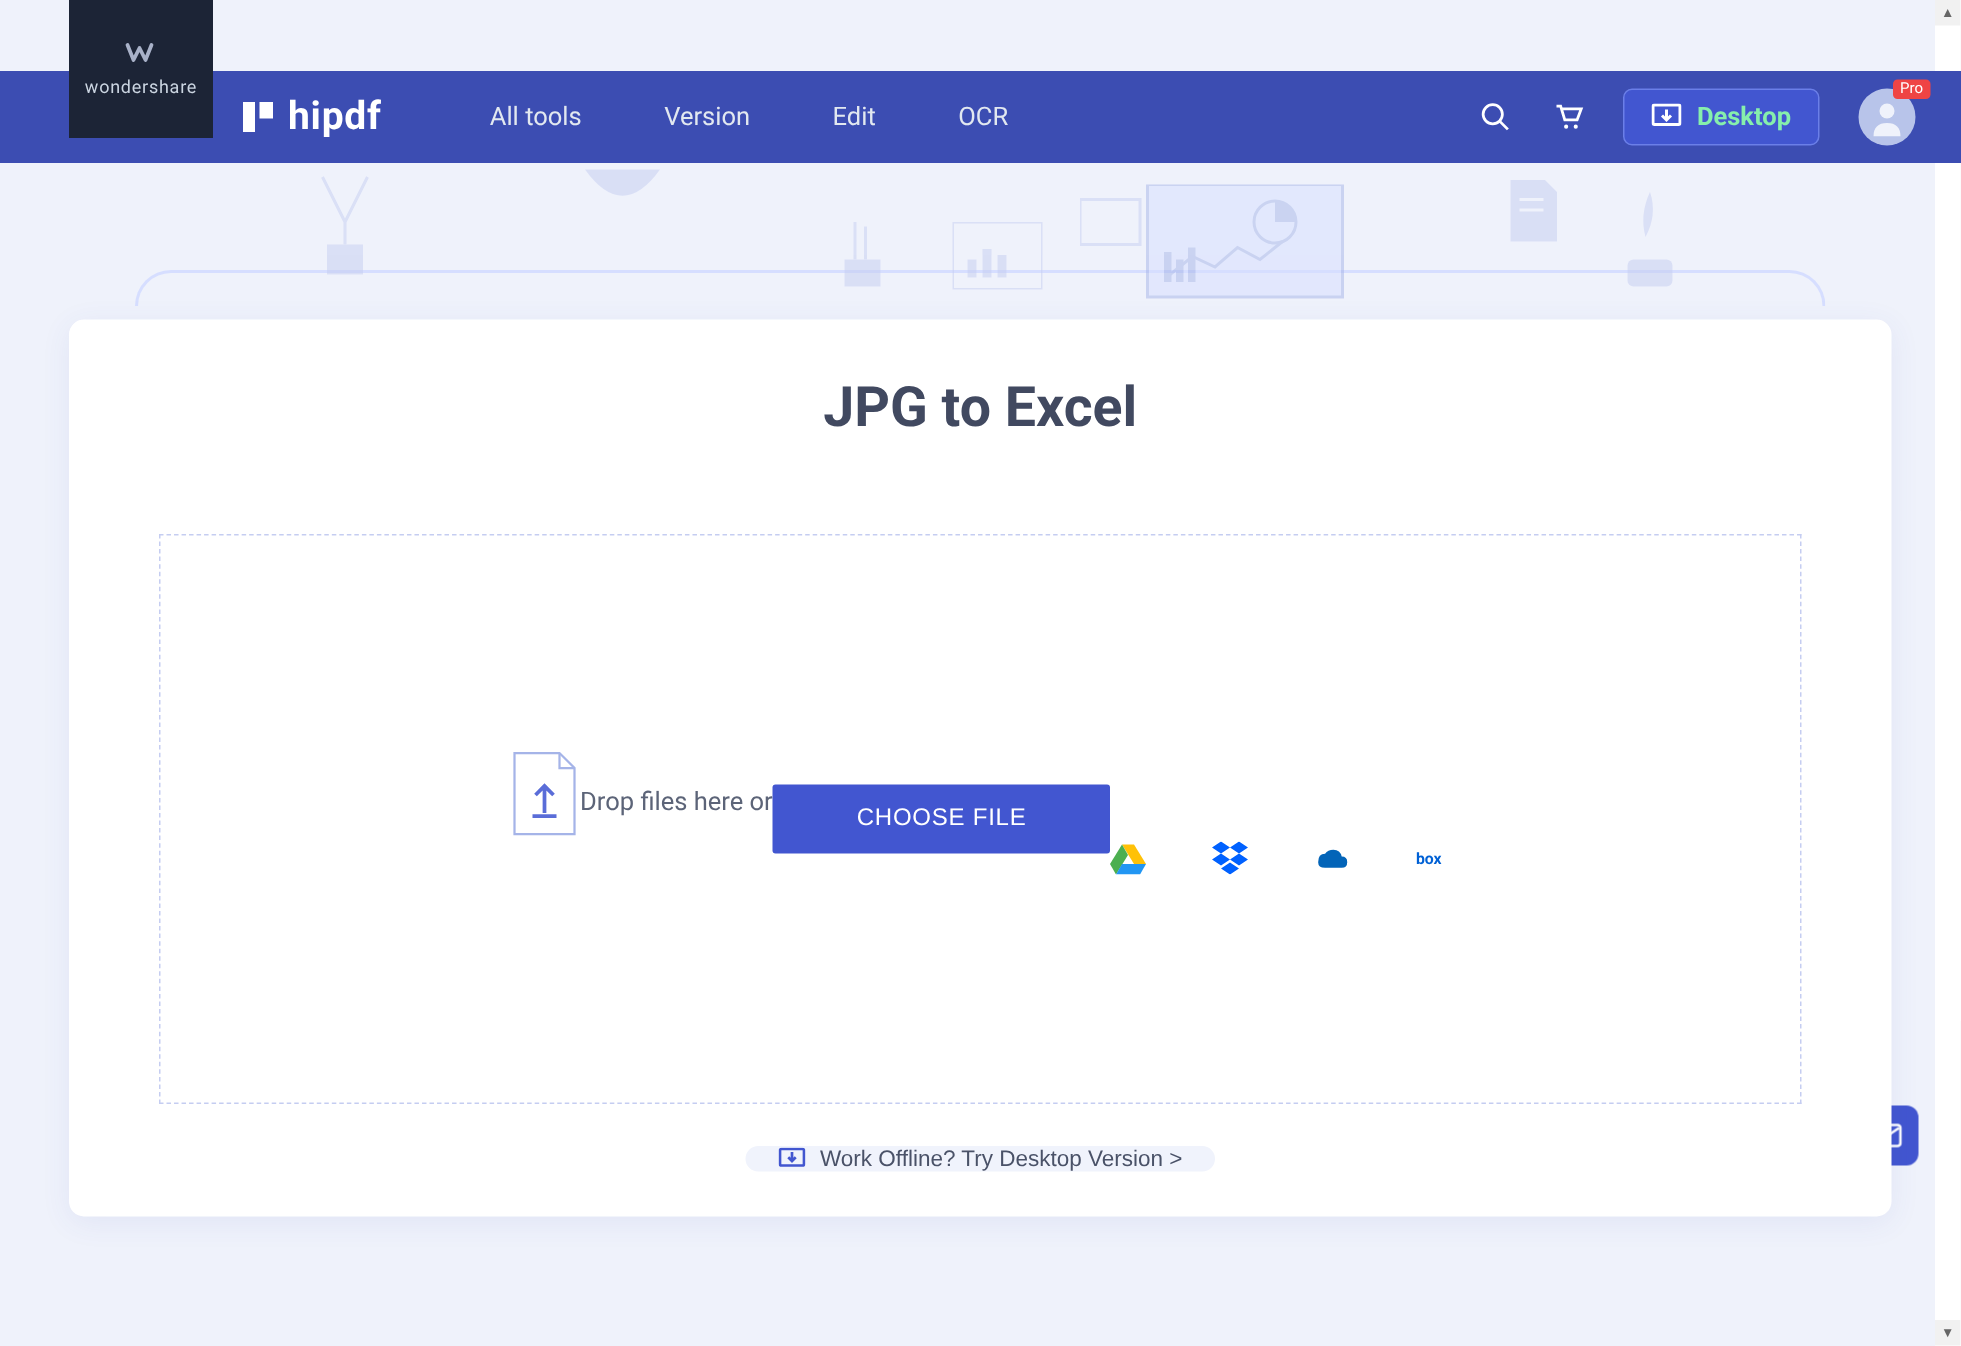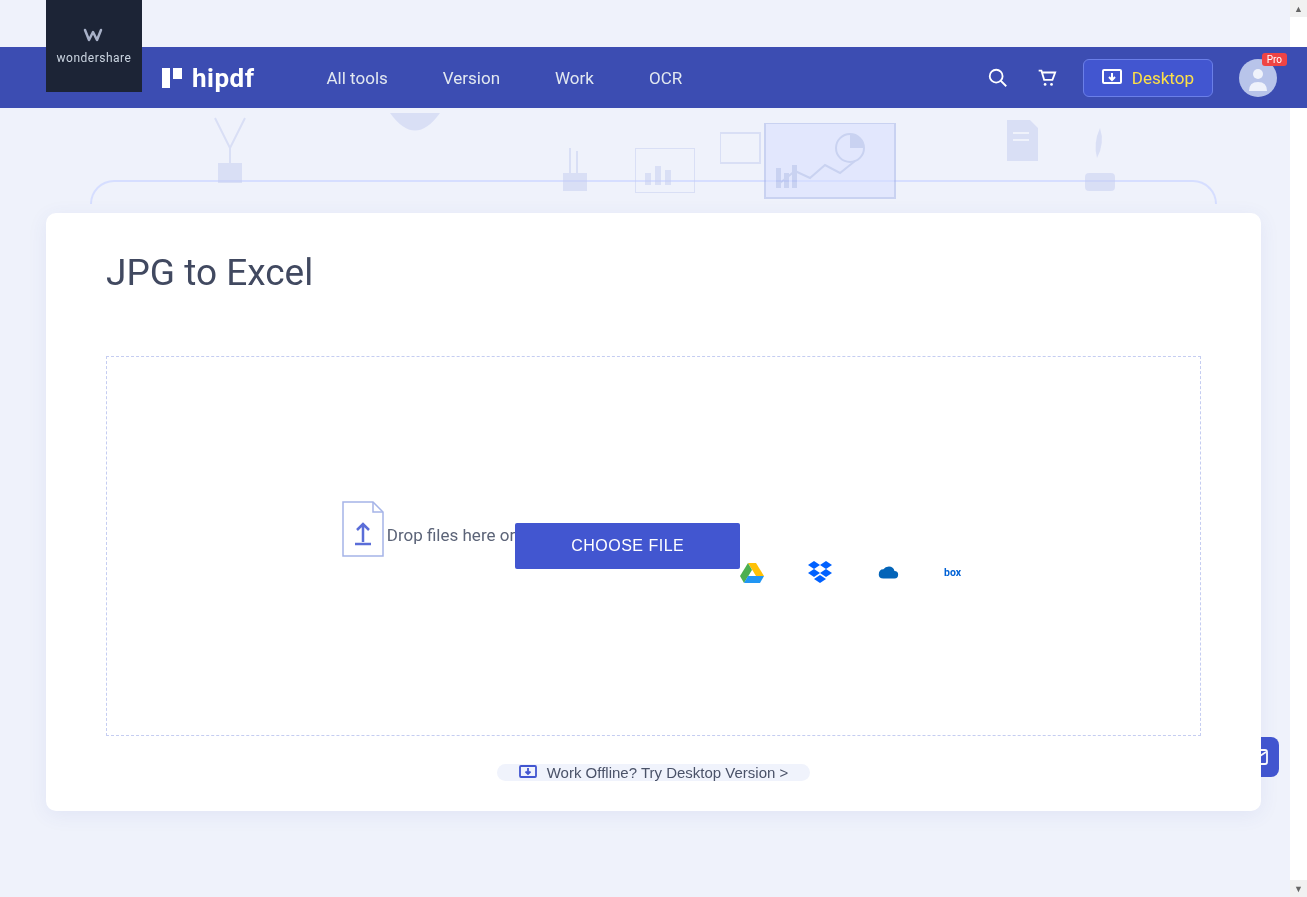--- a/index.html
+++ b/index.html
@@ -10,29 +10,29 @@
 .ws-text{color:#cbd5e1;font-size:12px;letter-spacing:.5px}
 .navbar{height:61px;background:#3c4db2;display:flex;align-items:center;padding:0 30px 0 160px;position:relative;z-index:10}
 .logo{display:flex;align-items:center;gap:8px;margin-right:72px}
 .logo-mark{width:24px;height:24px}
 .logo-text{color:#fff;font-size:26px;font-weight:700;letter-spacing:.5px}
 .nav-links{display:flex;gap:55px}
 .nav-link{color:#e2e8f0;font-size:17px;cursor:pointer}
 .nav-right{margin-left:auto;display:flex;align-items:center;gap:26px}
 .icon-btn{width:22px;height:22px;cursor:pointer;color:#fff}
 .desktop-btn{display:flex;align-items:center;gap:10px;background:#4256d0;border:1px solid #6b7fe8;border-radius:6px;padding:8px 18px;cursor:pointer}
-.desktop-btn span{color:#fde047;font-weight:400;font-size:17px}
+.desktop-btn span{color:#86efac;font-weight:700;font-size:17px}
 .avatar-wrap{position:relative}
 .avatar{width:38px;height:38px;border-radius:50%;background:#b8c4ea;display:flex;align-items:center;justify-content:center;cursor:pointer}
 .pro-badge{position:absolute;top:-6px;right:-10px;background:#ef4444;color:#fff;font-size:10px;font-weight:400;padding:1px 5px;border-radius:3px}
 .hero{height:105px;position:relative;overflow:hidden}
 .hero-line{position:absolute;top:72px;left:90px;right:90px;height:24px;border:2px solid #d6deff;border-bottom:none;border-radius:24px 24px 0 0}
 .deco{position:absolute;opacity:.5}
 .main-card{margin:0 46px;background:#fff;border-radius:10px;padding:38px 60px 30px;box-shadow:0 4px 20px rgba(60,77,178,.08);position:relative;z-index:5}
-.title{font-size:37px;font-weight:400;color:#414960}
+.title{text-align:center;font-size:37px;font-weight:700;color:#414960}
 .subtitle{text-align:center;font-size:17px;color:#8b94a8;margin-top:14px}
 .dropzone{margin-top:62px;border:1px dashed #c5cdf1;height:380px;display:flex;flex-direction:row;align-items:center;justify-content:center}
 .upload-icon{width:48px;height:58px;margin-bottom:34px}
 .drop-text{color:#5c6478;font-size:17px;margin-bottom:22px}
 .choose-btn{background:#4256d0;color:#fff;border:none;padding:14px 56px;font-size:16px;font-weight:400;letter-spacing:.5px;cursor:pointer;border-radius:2px}
 .providers{display:flex;gap:44px;margin-top:52px}
 .provider{width:24px;height:22px;cursor:pointer}
 .offline-btn{display:flex;align-items:center;gap:10px;margin:28px auto 0;background:#f0f3fc;border:none;padding:0 22px;border-radius:24px;cursor:pointer;font-size:15px;color:#4a5268}
 .feedback-btn{position:fixed;right:28px;bottom:120px;width:44px;height:40px;background:#4256d0;border-radius:8px;display:flex;align-items:center;justify-content:center;cursor:pointer}
 .scroller{position:fixed;right:0;top:0;width:17px;height:100%;background:#f1f1f1}
@@ -55,21 +55,21 @@
   <div class="logo">
     <svg class="logo-mark" viewBox="0 0 24 24">
         <rect x="2" y="2" width="8" height="20" fill="#fff"></rect>
         <rect x="13" y="2" width="9" height="11" fill="#fff"></rect>
       </svg>
     <span class="logo-text">hipdf</span>
   </div>
   <div class="nav-links">
     <span class="nav-link">All tools</span>
     <span class="nav-link">Version</span>
-    <span class="nav-link">Work</span>
+    <span class="nav-link">Edit</span>
     <span class="nav-link">OCR</span>
   </div>
   <div class="nav-right">
     <svg class="icon-btn" viewBox="0 0 24 24">
         <circle cx="10" cy="10" r="7" stroke="#fff" stroke-width="2" fill="none"></circle>
         <line x1="15" y1="15" x2="21" y2="21" stroke="#fff" stroke-width="2"></line>
       </svg>
     <svg class="icon-btn" viewBox="0 0 24 24">
         <path d="M4 4 H7 L10 14 H19 L22 6 H8" stroke="#fff" stroke-width="2" fill="none"></path>
         <circle cx="11" cy="19" r="1.5" fill="#fff"></circle>

